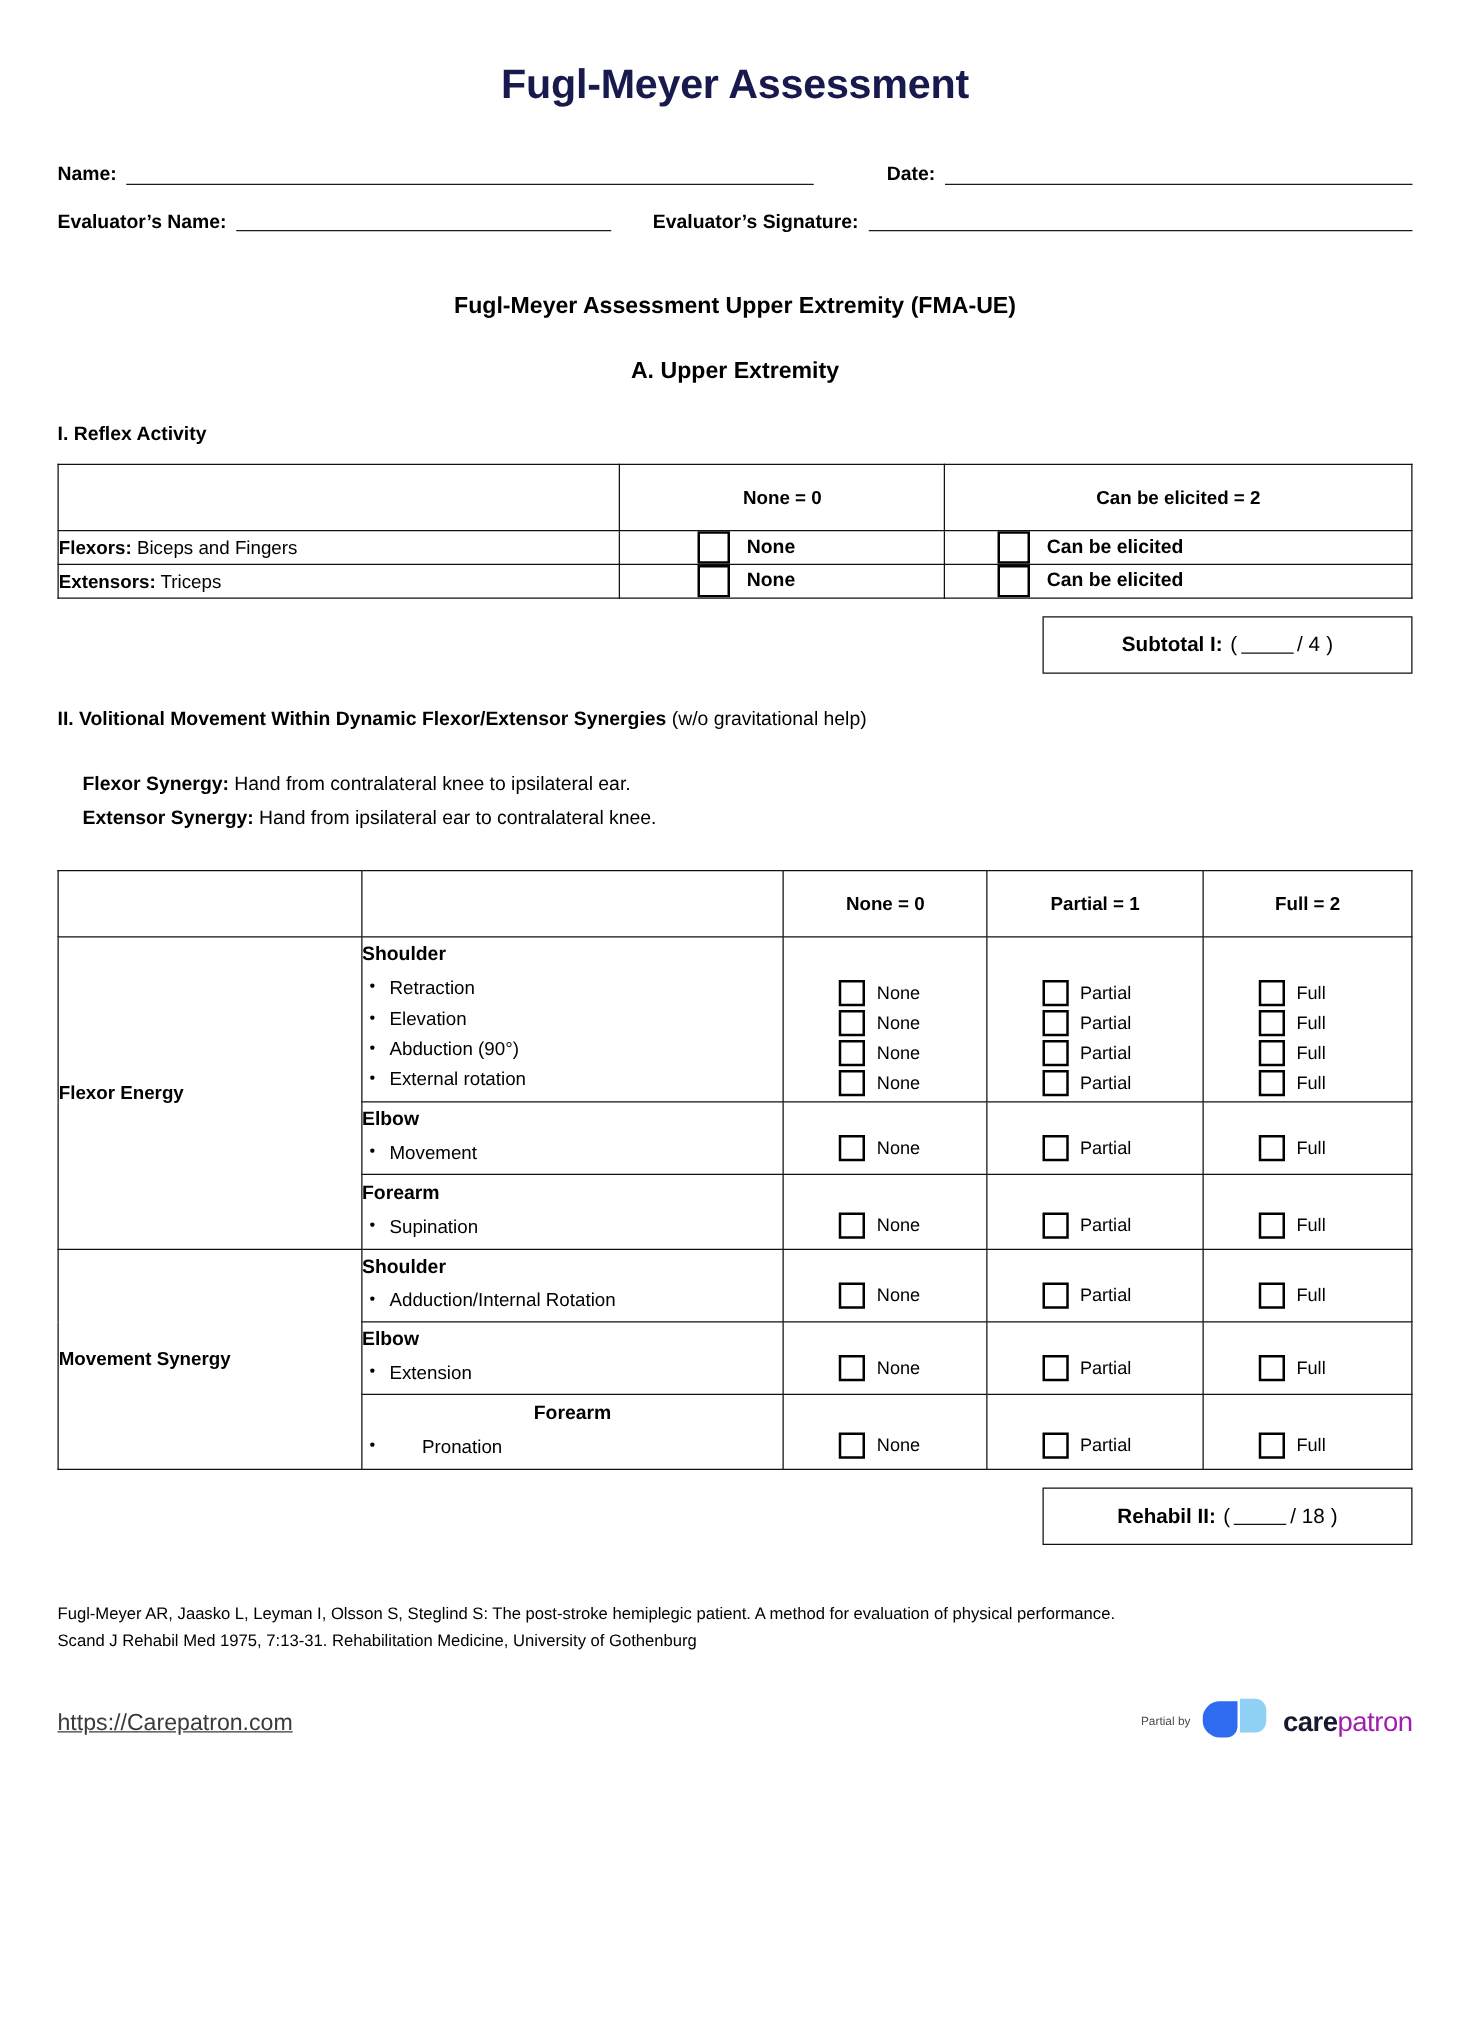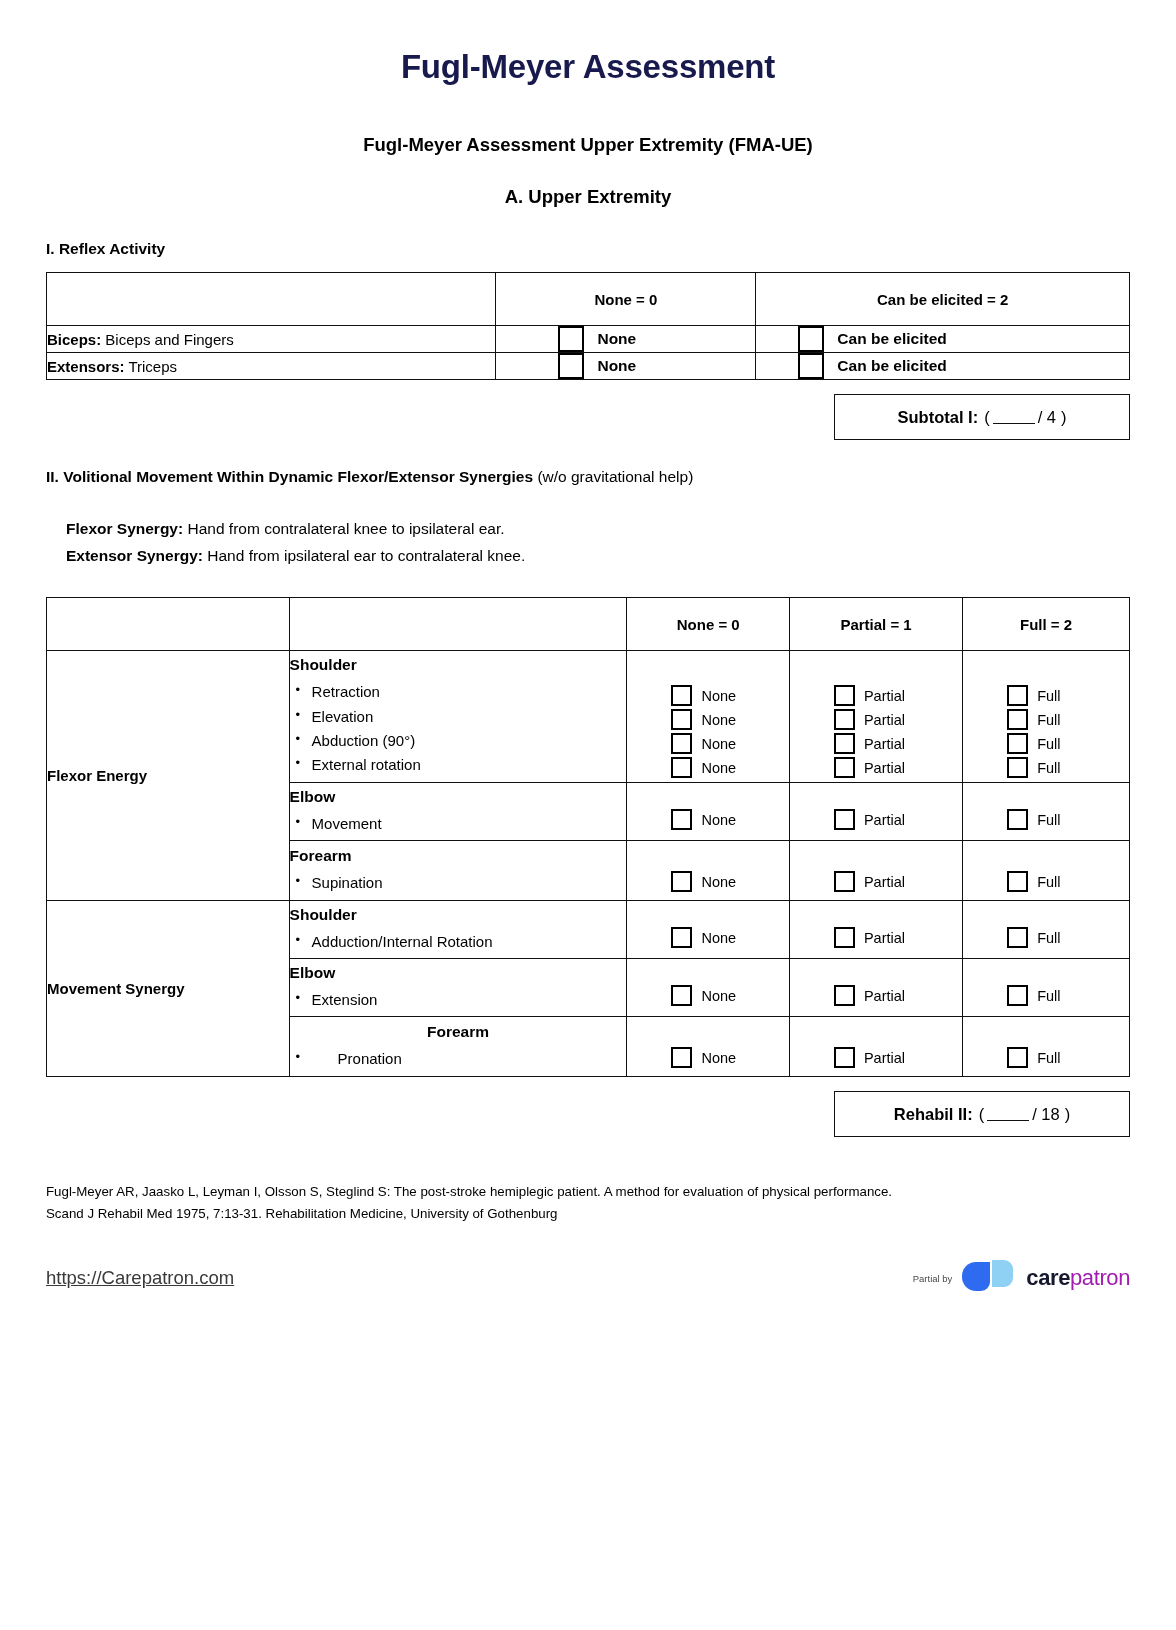--- a/index.html
+++ b/index.html
@@ -235,41 +235,55 @@
   .brand-word .b1 { font-weight: bold; color: #16182e; }
   .brand-word .b2 { font-weight: normal; color: #a21caf; }
 </style>
 </head>
 <body>
 
 <div class="page">
 
   <h1 class="doc-title">Fugl-Meyer Assessment</h1>
 
+  <div class="id-block">
+    <div class="id-row">
+      <span class="id-label">Name:</span>
+      <span class="id-line" style="width:550px;"></span>
+      <span class="id-label" style="padding-left:58px;">Date:</span>
+      <span class="id-line fill"></span>
+    </div>
+    <div class="id-row">
+      <span class="id-label">Evaluator’s Name:</span>
+      <span class="id-line" style="width:300px;"></span>
+      <span class="id-label" style="padding-left:33px;">Evaluator’s Signature:</span>
+      <span class="id-line fill"></span>
+    </div>
+  </div>
 
   <div class="subhead">Fugl-Meyer Assessment Upper Extremity (FMA-UE)</div>
   <div class="subhead2">A. Upper Extremity</div>
 
   <div class="sec-head">I. Reflex Activity</div>
 
   <table class="grid">
     <colgroup>
         <col style="width:41.5%">
         <col style="width:24%">
         <col style="width:34.5%">
       </colgroup>
     <tbody>
         <tr>
       <td class="hdr-cell"></td>
       <td class="hdr-cell">None = 0</td>
       <td class="hdr-cell">Can be elicited = 2</td>
     </tr>
     <tr>
       <td class="reflex-label">
-        <b>Biceps:</b><span> Biceps and Fingers</span>
+        <b>Flexors:</b><span> Biceps and Fingers</span>
       </td>
       <td class="reflex-opt">
         <div class="optwrap pad-a">
           <span class="cbox"></span>
           <span class="opt-text">None</span>
         </div>
       </td>
       <td class="reflex-opt">
         <div class="optwrap pad-b">
           <span class="cbox"></span>

